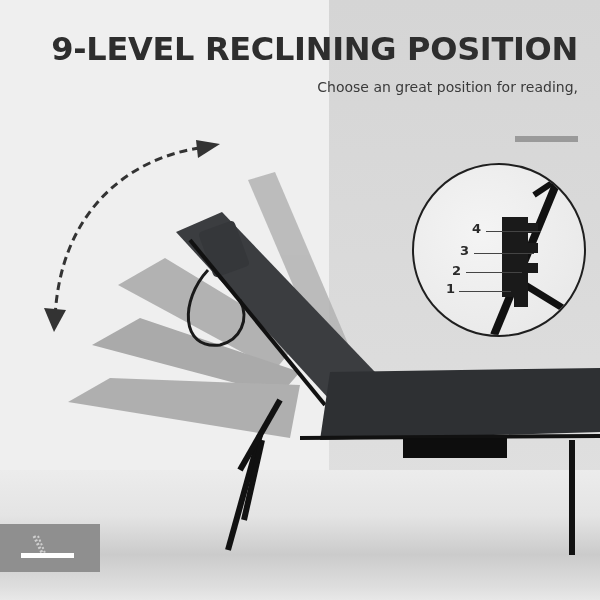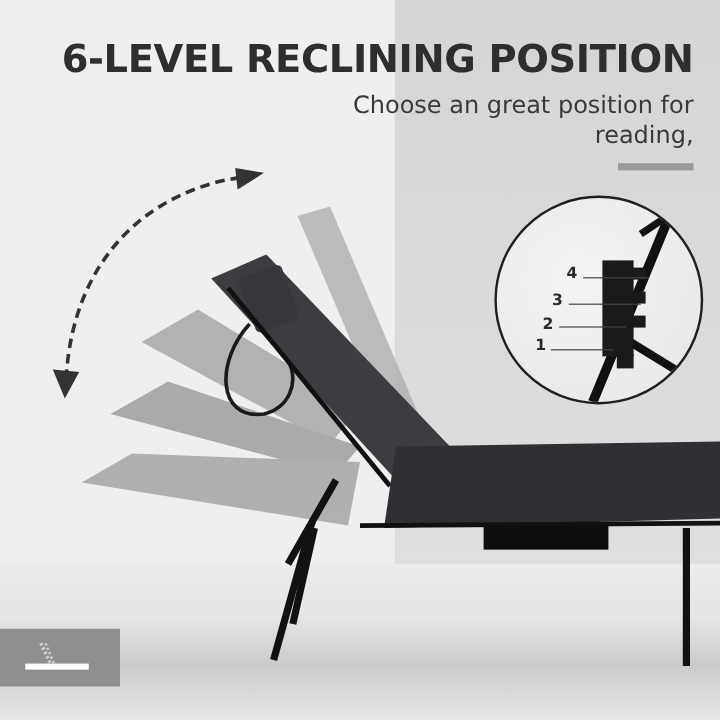--- a/index.html
+++ b/index.html
@@ -1,37 +1,37 @@
 <!DOCTYPE html>
 <html><head>
 <meta charset="utf-8">
 <style>
   html,body{margin:0;padding:0;}
   body{width:600px;height:600px;overflow:hidden;position:relative;background:#efefef;font-family:"DejaVu Sans","Liberation Sans",sans-serif;}
   .bg-left{position:absolute;left:0;top:0;width:330px;height:600px;background:#efefef;}
   .bg-right{position:absolute;left:329px;top:0;width:271px;height:600px;background:linear-gradient(180deg,#d5d5d5 0%,#dcdcdc 60%,#e2e2e2 100%);}
   .floor{position:absolute;left:0;top:470px;width:600px;height:130px;background:linear-gradient(180deg,#ececec 0%,#e4e4e4 35%,#cbcbcb 65%,#dedede 90%,#e8e8e8 100%);}
   .title{position:absolute;right:22px;top:30px;font-size:32px;font-weight:bold;color:#2e2e2e;letter-spacing:-0.3px;white-space:nowrap;margin:0;}
-  .subtitle{position:absolute;right:22px;top:75px;width:360px;text-align:right;font-size:20px;line-height:25px;color:#3a3a3a;margin:0;}
+  .subtitle{position:absolute;right:22px;top:75px;width:360px;text-align:right;font-size:14px;line-height:25px;color:#3a3a3a;margin:0;}
   .divider{position:absolute;left:515px;top:136px;width:63px;height:6px;background:#9a9a9a;}
   .svg-layer{position:absolute;left:0;top:0;width:600px;height:600px;}
   .zoom-circle{position:absolute;left:412px;top:163px;width:170px;height:170px;border-radius:50%;border:2px solid #1f1f1f;background:radial-gradient(circle at 40% 40%,#f4f4f4,#e6e6e6);overflow:hidden;}
   .lvl{position:absolute;font-size:13px;font-weight:bold;color:#2a2a2a;}
   .lvl-line{position:absolute;height:1px;background:#444;}
   .thumb{position:absolute;left:0;top:524px;width:100px;height:48px;background:#8f8f8f;}
   .thumb-bar{position:absolute;left:21px;top:29px;width:53px;height:5px;background:#fff;}
 </style>
 </head>
 <body>
 
 <div class="bg-left"></div>
 <div class="bg-right"></div>
 <div class="floor"></div>
 
-<h1 class="title">6-LEVEL RECLINING POSITION</h1>
+<h1 class="title">9-LEVEL RECLINING POSITION</h1>
 <div class="subtitle">
   <div>Choose an great position for reading,</div>
 </div>
 <div class="divider"></div>
 
 <svg class="svg-layer" viewBox="0 0 600 600">
 
   <g fill="#b3b3b3" opacity="0.85">
     <polygon points="248,180 275,172 355,360 330,372"></polygon>
     <polygon points="118,285 165,258 300,340 275,370" fill="#a8a8a8"></polygon>

